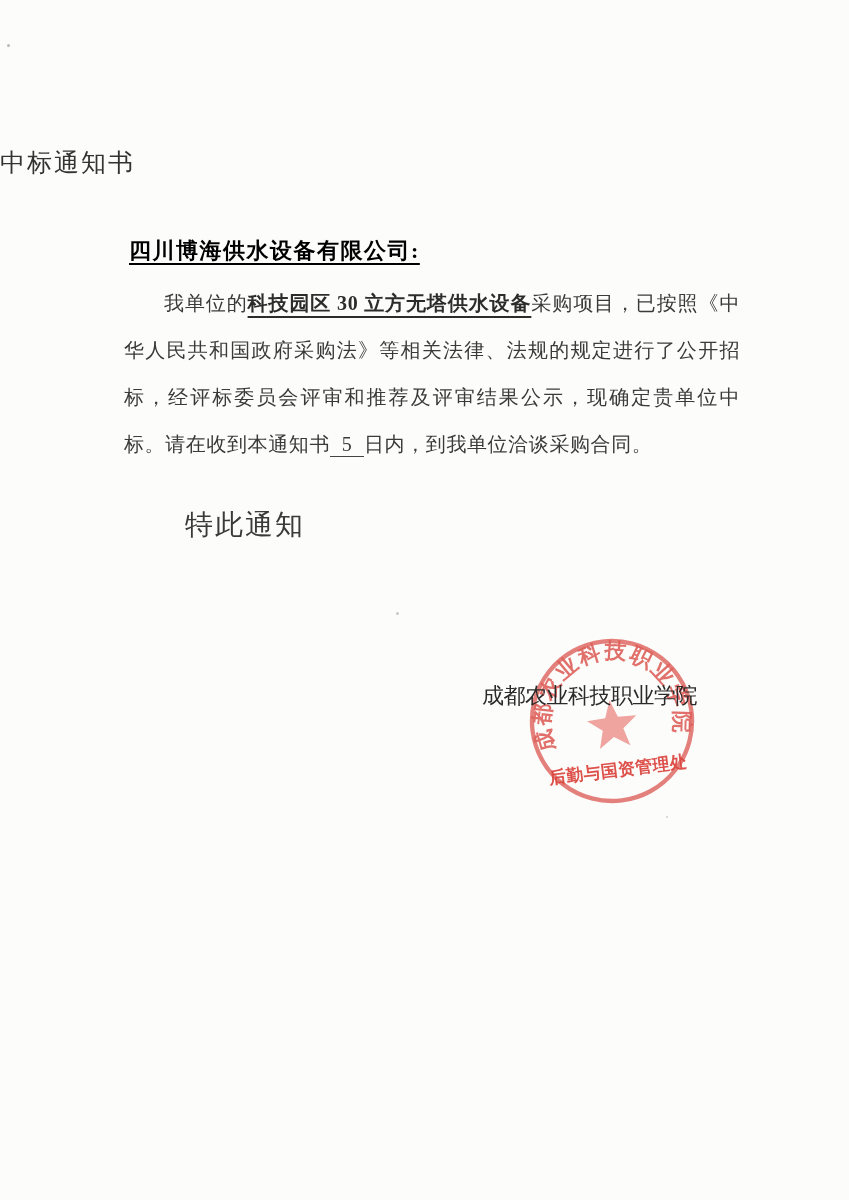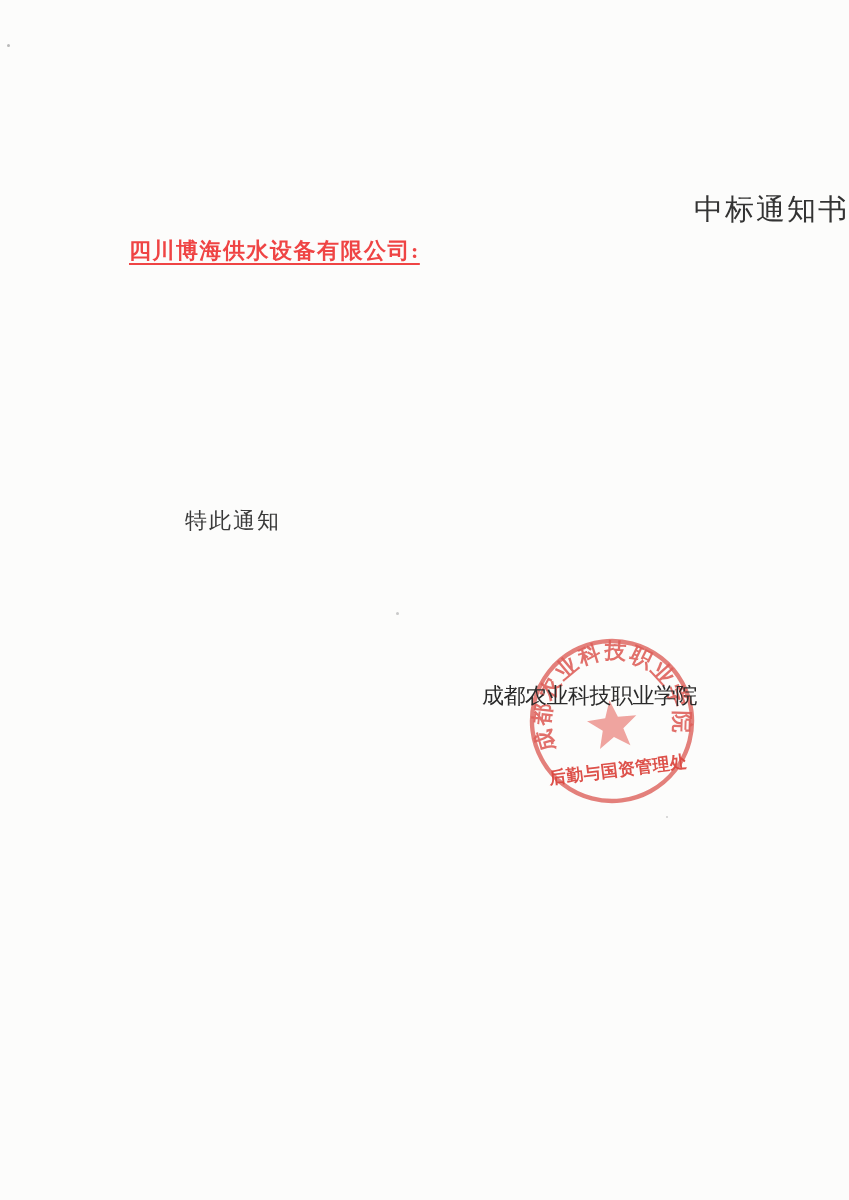--- a/index.html
+++ b/index.html
@@ -10,34 +10,33 @@
     background: #fcfcfb;
     overflow: hidden;
     font-family: "Liberation Serif", "DejaVu Serif", serif;
     color: #2f2f2f;
   }
   .doc-title {
     position: absolute;
     top: 146px;
     left: 0;
     width: 100%;
-    text-align: right;
-    font-size: 29px;
+    text-align: left;
+    font-size: 25px;
     letter-spacing: 2px;
     color: #333;
-    margin-top: 44px;
   }
   .addressee {
     position: absolute;
     left: 129px;
     top: 236px;
     font-size: 22px;
     font-weight: bold;
     letter-spacing: 1.5px;
-    color: #ef4444;
+    color: #000000;
     text-decoration: underline;
     text-underline-offset: 5px;
     text-decoration-thickness: 1.5px;
   }
   .body-para {
     position: absolute;
     left: 124px;
     top: 280px;
     width: 616px;
     font-size: 20px;
@@ -60,21 +59,21 @@
     min-width: 34px;
     text-align: center;
     text-indent: 0;
     border-bottom: 1.5px solid #444;
     line-height: 24px;
   }
   .closing {
     position: absolute;
     left: 185px;
     top: 506px;
-    font-size: 22px;
+    font-size: 28px;
     letter-spacing: 2px;
     color: #3a3a3a;
   }
   .issuer {
     position: absolute;
     left: 482px;
     top: 681px;
     font-size: 22px;
     letter-spacing: -0.5px;
     color: #2b2b2b;
@@ -113,20 +112,21 @@
 </style>
 </head>
 <body>
 
 <div class="page">
 
   <div class="doc-title">中标通知书</div>
 
   <div class="addressee">四川博海供水设备有限公司:</div>
 
+  <p class="body-para"><span>我单位的</span><span class="project-name">科技园区 30 立方无塔供水设备</span><span>采购项目，已按照《中华人民共和国政府采购法》等相关法律、法规的规定进行了公开招标，经评标委员会评审和推荐及评审结果公示，现确定贵单位中标。请在收到本通知书</span><span class="days-blank">5</span><span>日内，到我单位洽谈采购合同。</span></p>
 
   <div class="closing">特此通知</div>
 
   <div class="seal">
     <svg viewBox="0 0 200 200" xmlns="http://www.w3.org/2000/svg">
       <defs>
         <path id="sealArc" d="M 34.8,130.4 A 72,72 0 1 1 165.2,130.4" fill="none"></path>
       </defs>
       <circle cx="100" cy="100" r="92" fill="none" stroke-width="5" opacity="0.85" stroke="#dd5f59"></circle>
       <text font-size="25" letter-spacing="2.5" opacity="0.9" fill="#dc554f">

